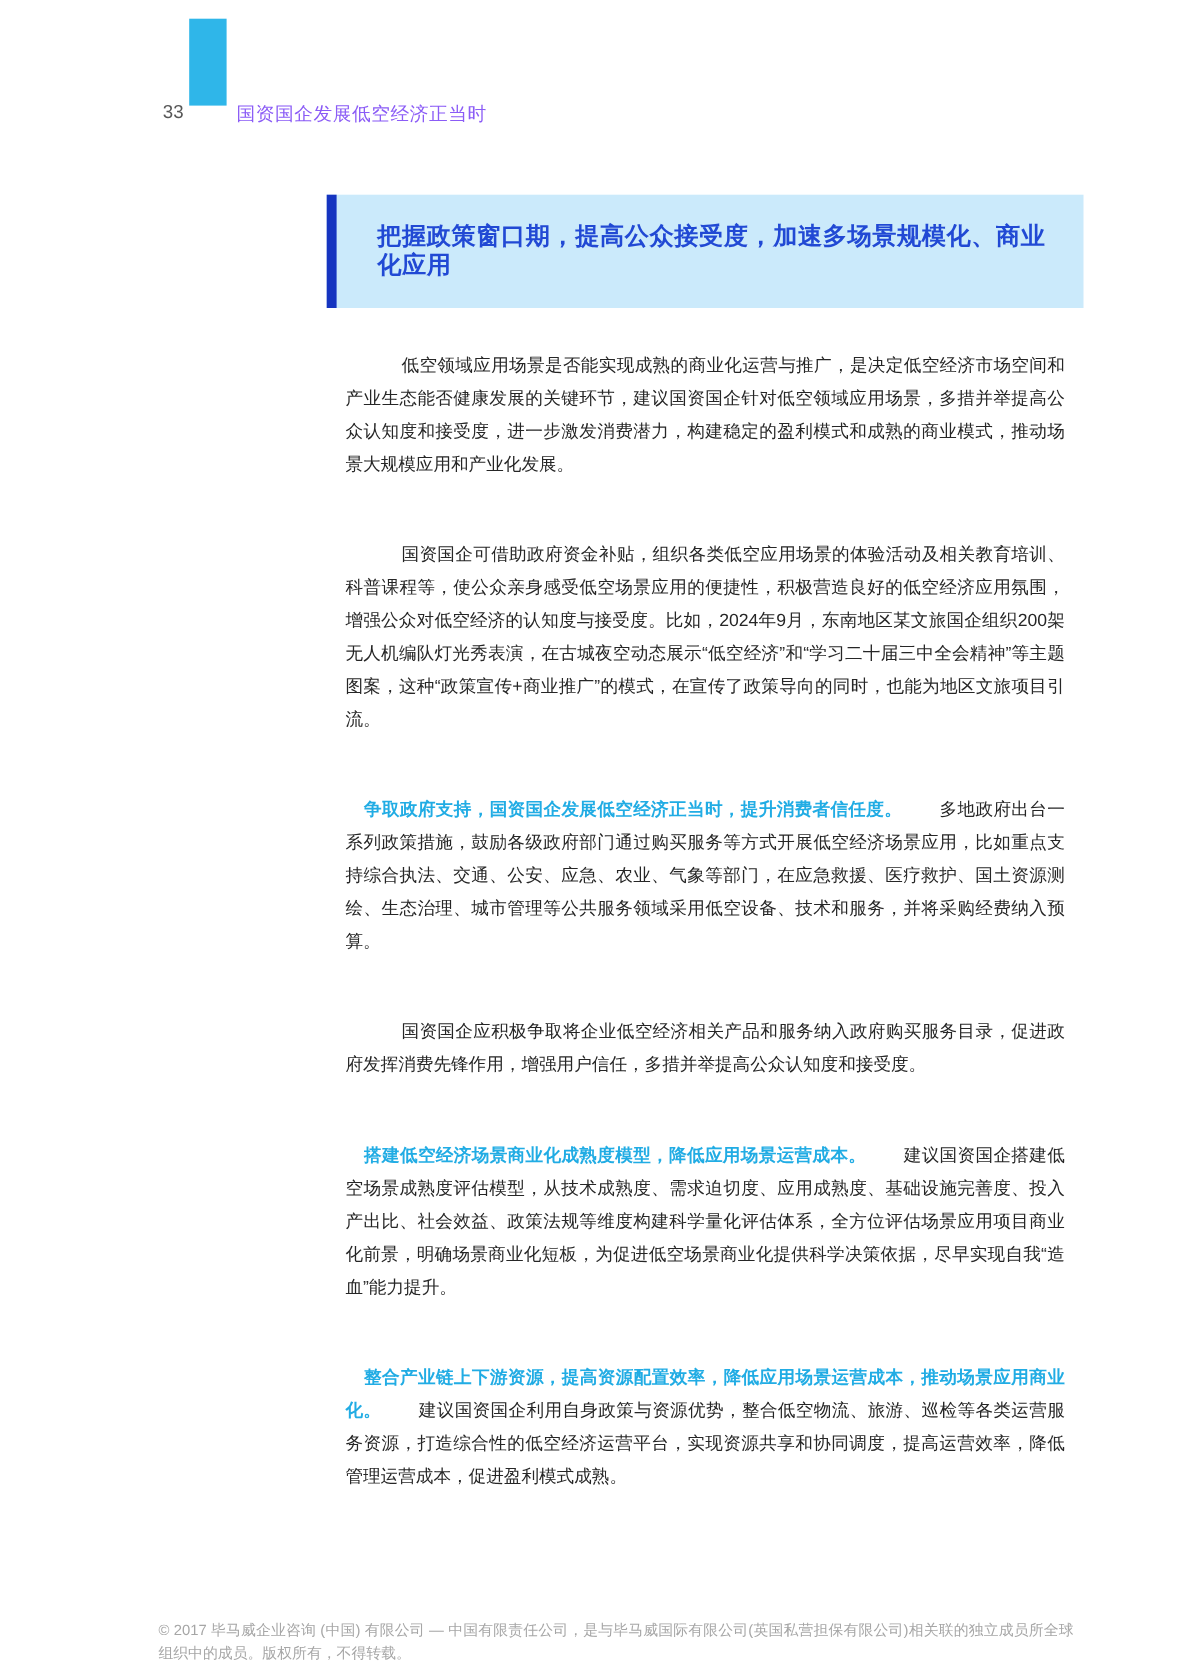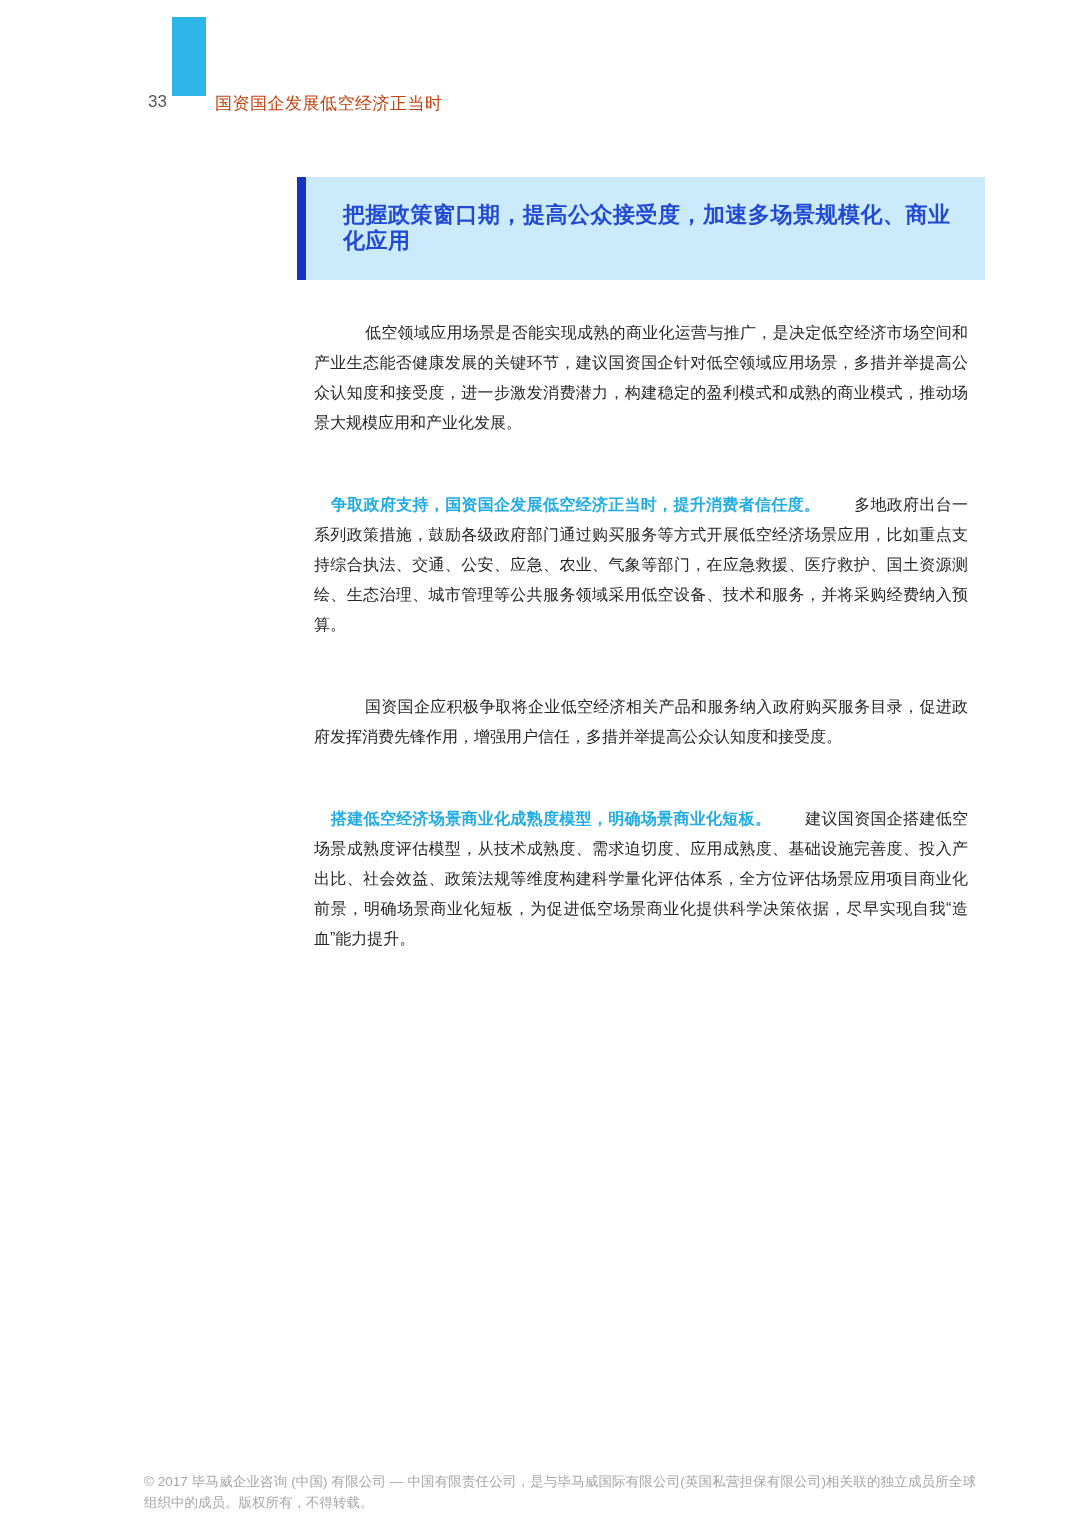--- a/index.html
+++ b/index.html
@@ -15,21 +15,21 @@
   .page-num {
     position:absolute; top:58px; left:114px;
     font-size:17px; color:#575757;
   }
   .header-rule {
     position:absolute; top:0; left:155px;
     width:2px; height:79px; background:#2fb6e9;
   }
   .header-title {
     position:absolute; top:58px; left:181px;
-    font-size:17px; color:#c2410c; letter-spacing:0.5px;
+    font-size:17px; color:#8b5cf6; letter-spacing:0.5px;
   }
 
   
   .content {
     position:absolute; left:263px; top:143px; width:722px;
   }
   .banner {
     display:flex; align-items:flex-start;
     background:#cbeafb;
     border-left:9px solid #1534c0;
@@ -67,26 +67,28 @@
 
   <div class="content">
 
     <div class="banner">
       <div class="banner-title">把握政策窗口期，提高公众接受度，加速多场景规模化、商业化应用</div>
     </div>
 
     <p class="para"><span class="lead"></span><span>低空领域应用场景是否能实现成熟的商业化运营与推广，是决定低空经济市场空间和产业生态能否健康发展的关键环节，建议国资国企针对低空领域应用场景，多措并举提高公众认知度和接受度，进一步激发消费潜力，构建稳定的盈利模式和成熟的商业模式，推动场景大规模应用和产业化发展。</span></p>
 
 
+    <p class="para"><span class="lead"></span><span>国资国企可借助政府资金补贴，组织各类低空应用场景的体验活动及相关教育培训、科普课程等，使公众亲身感受低空场景应用的便捷性，积极营造良好的低空经济应用氛围，增强公众对低空经济的认知度与接受度。比如，2024年9月，东南地区某文旅国企组织200架无人机编队灯光秀表演，在古城夜空动态展示“低空经济”和“学习二十届三中全会精神”等主题图案，这种“政策宣传+商业推广”的模式，在宣传了政策导向的同时，也能为地区文旅项目引流。</span></p>
 
     <p class="para"><span class="lead">争取政府支持，国资国企发展低空经济正当时，提升消费者信任度。</span><span>多地政府出台一系列政策措施，鼓励各级政府部门通过购买服务等方式开展低空经济场景应用，比如重点支持综合执法、交通、公安、应急、农业、气象等部门，在应急救援、医疗救护、国土资源测绘、生态治理、城市管理等公共服务领域采用低空设备、技术和服务，并将采购经费纳入预算。</span></p>
 
     <p class="para"><span class="lead"></span><span>国资国企应积极争取将企业低空经济相关产品和服务纳入政府购买服务目录，促进政府发挥消费先锋作用，增强用户信任，多措并举提高公众认知度和接受度。</span></p>
 
-    <p class="para"><span class="lead">搭建低空经济场景商业化成熟度模型，明确场景商业化短板。</span><span>建议国资国企搭建低空场景成熟度评估模型，从技术成熟度、需求迫切度、应用成熟度、基础设施完善度、投入产出比、社会效益、政策法规等维度构建科学量化评估体系，全方位评估场景应用项目商业化前景，明确场景商业化短板，为促进低空场景商业化提供科学决策依据，尽早实现自我“造血”能力提升。</span></p>
+    <p class="para"><span class="lead">搭建低空经济场景商业化成熟度模型，降低应用场景运营成本。</span><span>建议国资国企搭建低空场景成熟度评估模型，从技术成熟度、需求迫切度、应用成熟度、基础设施完善度、投入产出比、社会效益、政策法规等维度构建科学量化评估体系，全方位评估场景应用项目商业化前景，明确场景商业化短板，为促进低空场景商业化提供科学决策依据，尽早实现自我“造血”能力提升。</span></p>
 
+    <p class="para"><span class="lead">整合产业链上下游资源，提高资源配置效率，降低应用场景运营成本，推动场景应用商业化。</span><span>建议国资国企利用自身政策与资源优势，整合低空物流、旅游、巡检等各类运营服务资源，打造综合性的低空经济运营平台，实现资源共享和协同调度，提高运营效率，降低管理运营成本，促进盈利模式成熟。</span></p>
 
 
   </div>
 
   <div class="footer">© 2017 毕马威企业咨询 (中国) 有限公司 — 中国有限责任公司，是与毕马威国际有限公司(英国私营担保有限公司)相关联的独立成员所全球组织中的成员。版权所有，不得转载。</div>
 
 </div>
 
 </body></html>

